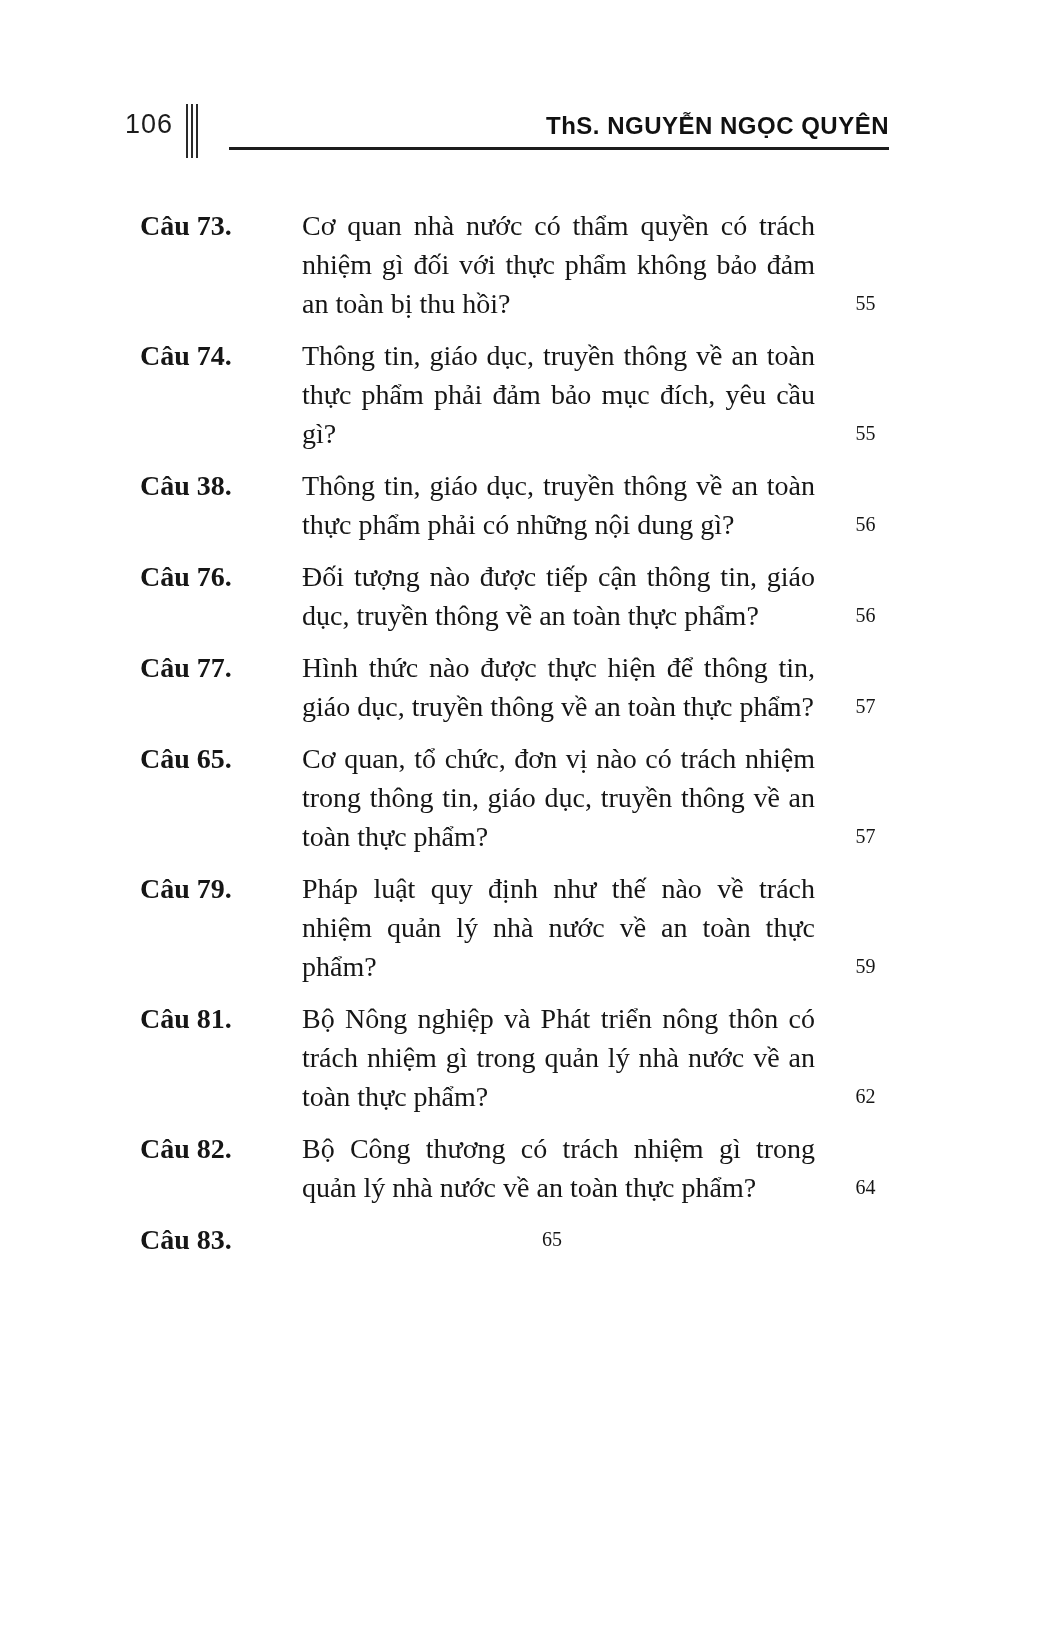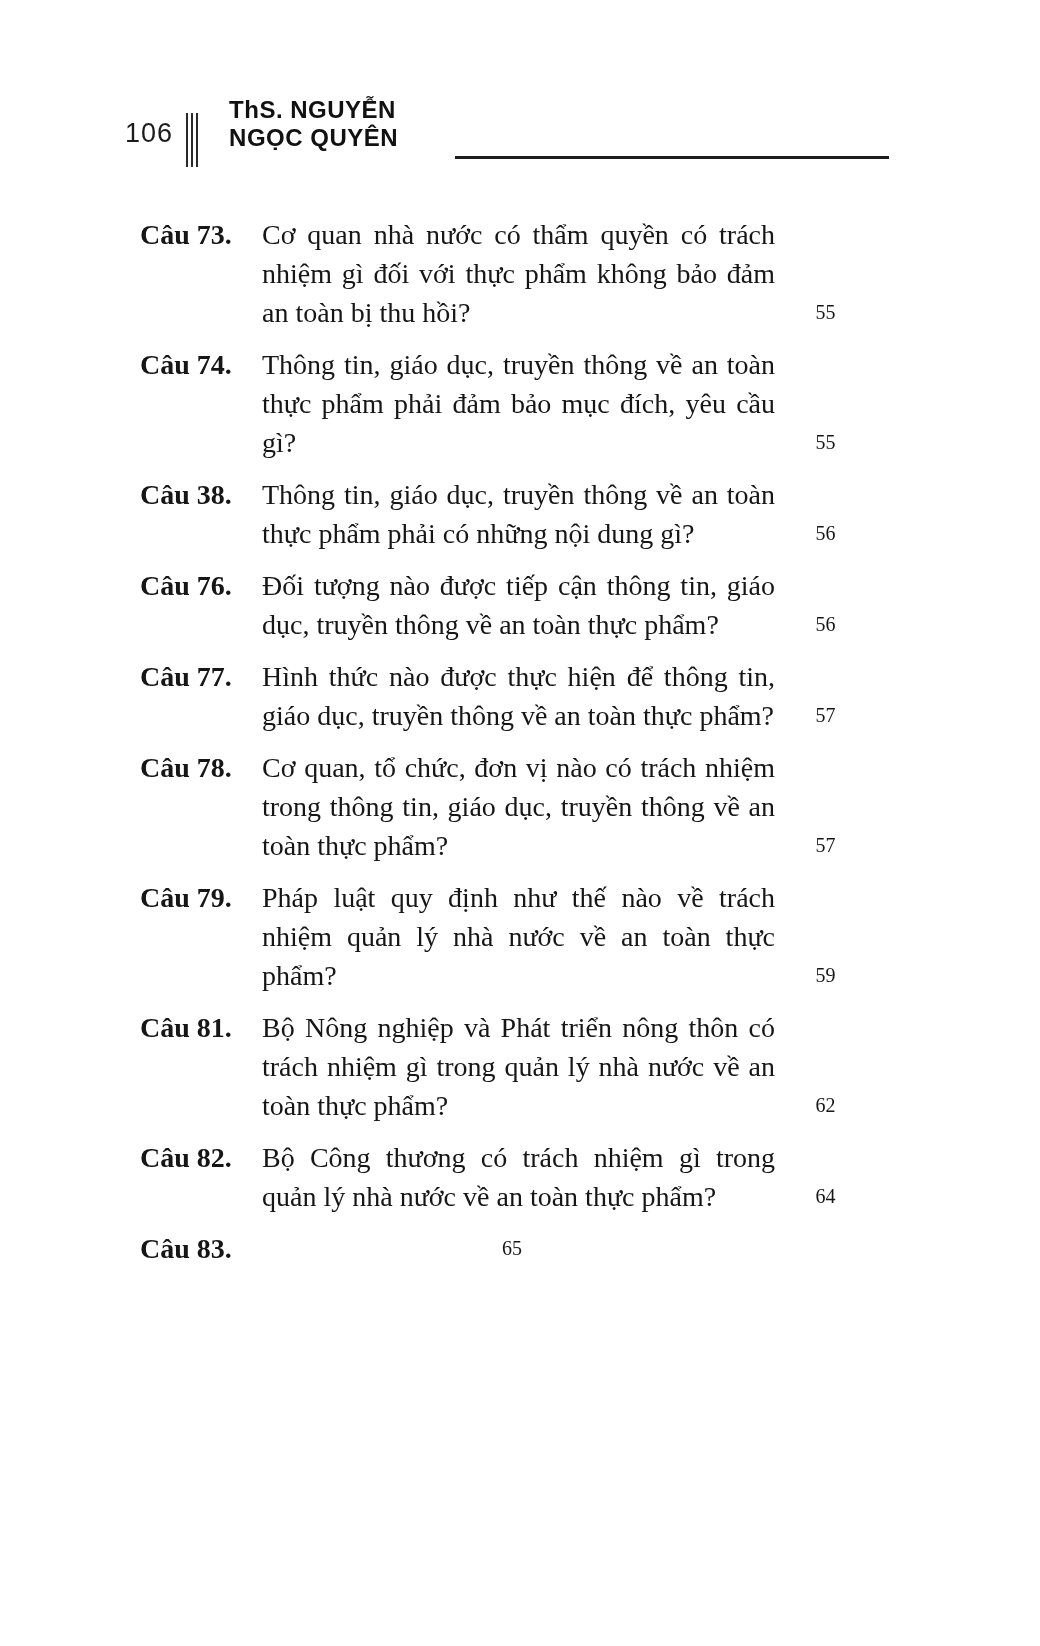--- a/index.html
+++ b/index.html
@@ -24,35 +24,36 @@
     padding-bottom: 10px;
     color: #1c1c1c;
   }
   .ornament {
     width: 13px;
     height: 54px;
     margin: 0 30px 0 13px;
     background: repeating-linear-gradient(90deg, #2a2a2a 0 2px, transparent 2px 5px);
     transform: translateY(8px);
   }
-  .header-right { flex: 1; display: flex; flex-direction: row; align-items: flex-end; }
+  .header-right { flex: 1; display: flex; flex-direction: column; align-items: flex-end; }
   .header-title {
     font-family: "Liberation Sans", sans-serif;
     font-weight: bold;
     font-size: 24px;
     letter-spacing: 0.5px;
     padding-bottom: 7px;
     color: #111111;
   }
   .rule { width: 100%; height: 3px; background: #1d1d1d; }
   .toc { margin-top: 56px; padding-left: 15px; }
   .toc-row {
     display: grid;
     grid-template-columns: 122px 513px 1fr;
     margin-bottom: 13px;
+    gap: 40px;
   }
   .toc-label { font-weight: bold; font-size: 28px; line-height: 39px; }
   .toc-text {
     font-size: 28px;
     line-height: 39px;
     text-align: justify;
     text-justify: inter-word;
   }
   .toc-page {
     align-self: end;
@@ -94,21 +95,21 @@
         <span class="toc-label">Câu 76.</span>
         <span class="toc-text">Đối tượng nào được tiếp cận thông tin, giáo dục, truyền thông về an toàn thực phẩm?</span>
         <span class="toc-page">56</span>
       </div>
       <div class="toc-row">
         <span class="toc-label">Câu 77.</span>
         <span class="toc-text">Hình thức nào được thực hiện để thông tin, giáo dục, truyền thông về an toàn thực phẩm?</span>
         <span class="toc-page">57</span>
       </div>
       <div class="toc-row">
-        <span class="toc-label">Câu 78.</span>
+        <span class="toc-label">Câu 65.</span>
         <span class="toc-text">Cơ quan, tổ chức, đơn vị nào có trách nhiệm trong thông tin, giáo dục, truyền thông về an toàn thực phẩm?</span>
         <span class="toc-page">57</span>
       </div>
       <div class="toc-row">
         <span class="toc-label">Câu 79.</span>
         <span class="toc-text">Pháp luật quy định như thế nào về trách nhiệm quản lý nhà nước về an toàn thực phẩm?</span>
         <span class="toc-page">59</span>
       </div>
       <div class="toc-row">
         <span class="toc-label">Câu 81.</span>

